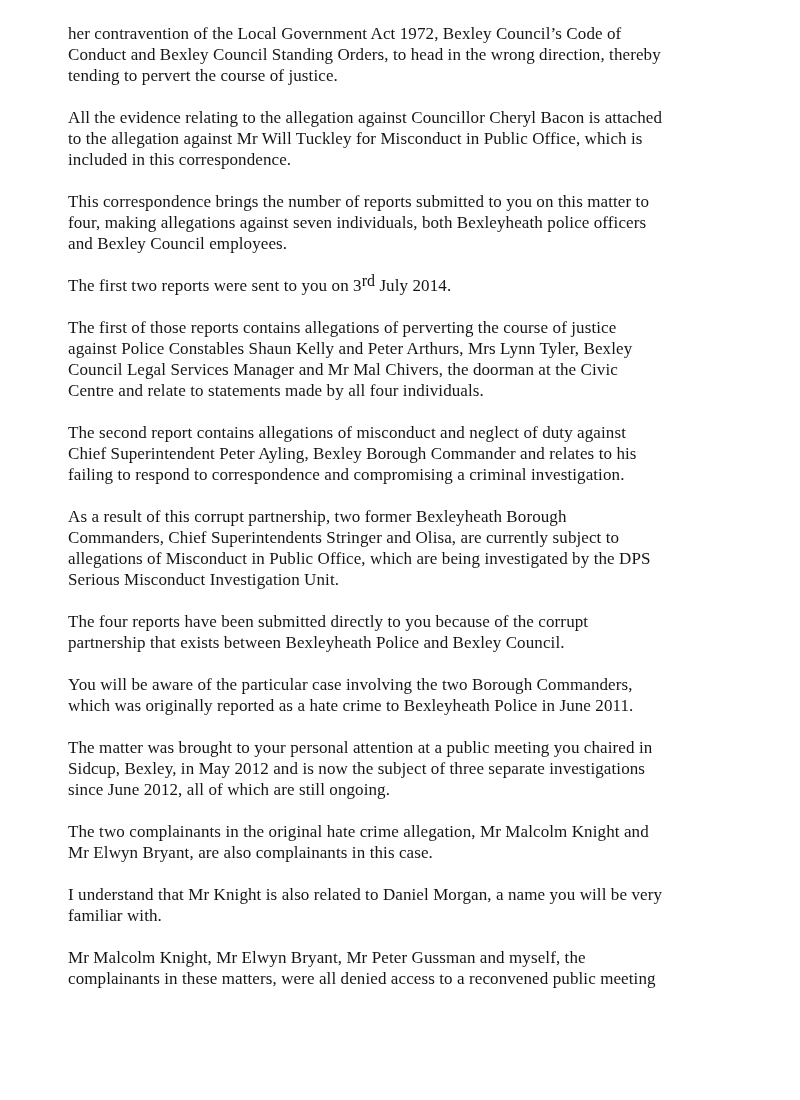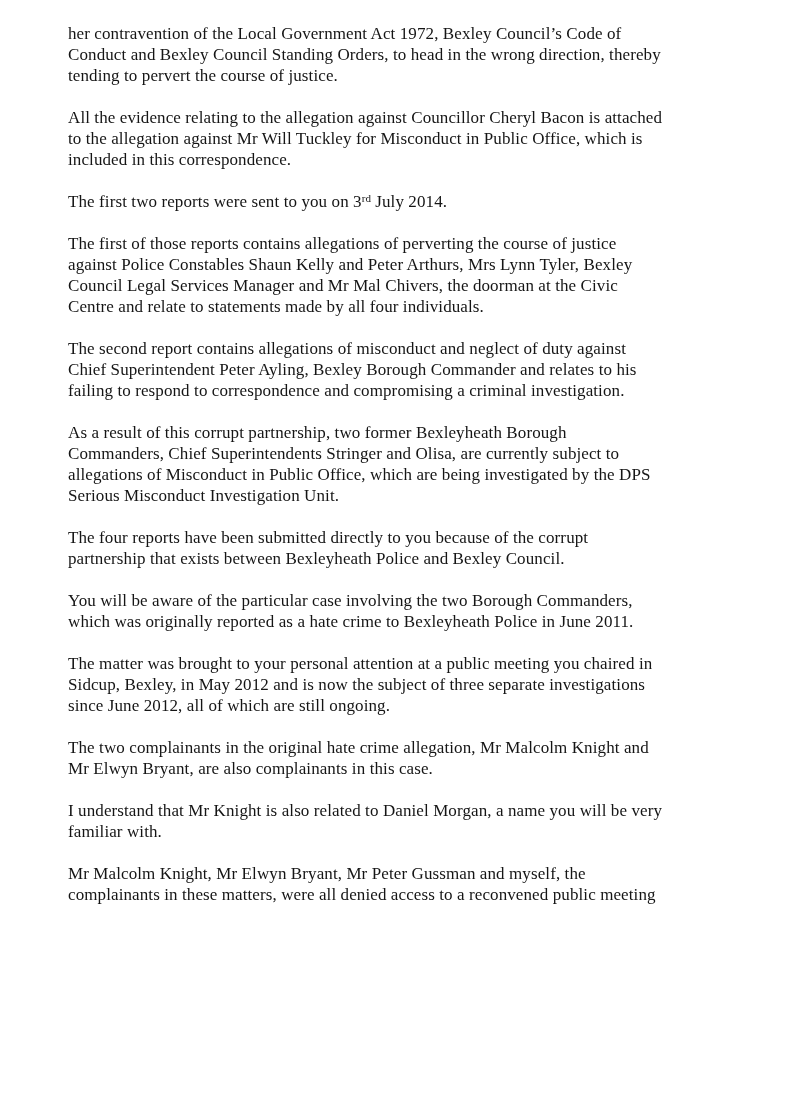--- a/index.html
+++ b/index.html
@@ -29,37 +29,40 @@
     letter-spacing: 0.1px;
   }
   .para {
     margin: 0 0 21px 0;
     white-space: pre-line;
   }
   .para:last-child {
     margin-bottom: 0;
   }
   sup.ord {
-    font-size: 11px;
+    font-size: 16px;
     line-height: 0;
     vertical-align: 5px;
     letter-spacing: 0;
   }
 </style>
 </head>
 <body>
 
 <div class="page">
   <div class="doc-body">
     <p class="para">her contravention of the Local Government Act 1972, Bexley Council’s Code of
 Conduct and Bexley Council Standing Orders, to head in the wrong direction, thereby
 tending to pervert the course of justice.</p>
     <p class="para">All the evidence relating to the allegation against Councillor Cheryl Bacon is attached
 to the allegation against Mr Will Tuckley for Misconduct in Public Office, which is
 included in this correspondence.</p>
+    <p class="para">This correspondence brings the number of reports submitted to you on this matter to
+four, making allegations against seven individuals, both Bexleyheath police officers
+and Bexley Council employees.</p>
     <p class="para"><span>The first two reports were sent to you on 3</span><sup class="ord">rd</sup><span> July 2014.</span></p>
     <p class="para">The first of those reports contains allegations of perverting the course of justice
 against Police Constables Shaun Kelly and Peter Arthurs, Mrs Lynn Tyler, Bexley
 Council Legal Services Manager and Mr Mal Chivers, the doorman at the Civic
 Centre and relate to statements made by all four individuals.</p>
     <p class="para">The second report contains allegations of misconduct and neglect of duty against
 Chief Superintendent Peter Ayling, Bexley Borough Commander and relates to his
 failing to respond to correspondence and compromising a criminal investigation.</p>
     <p class="para">As a result of this corrupt partnership, two former Bexleyheath Borough
 Commanders, Chief Superintendents Stringer and Olisa, are currently subject to

